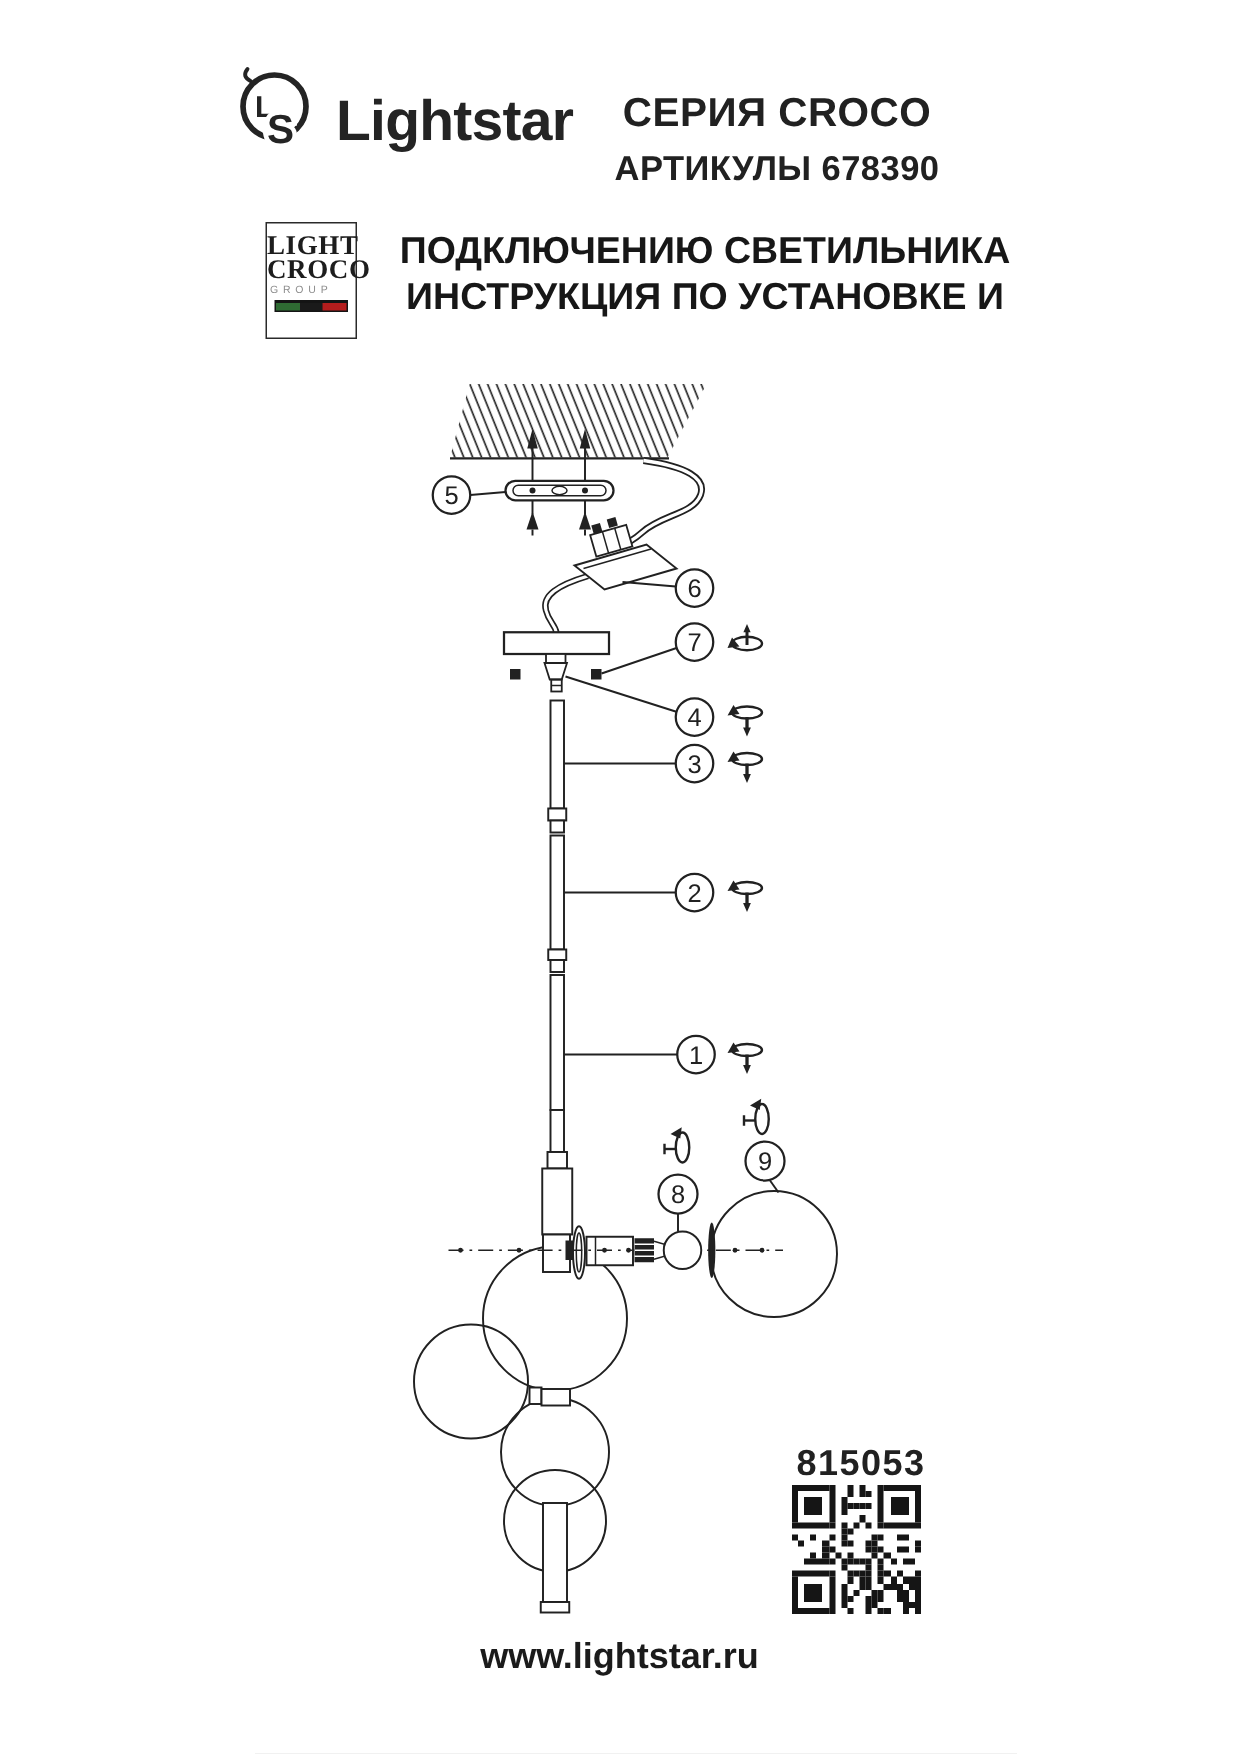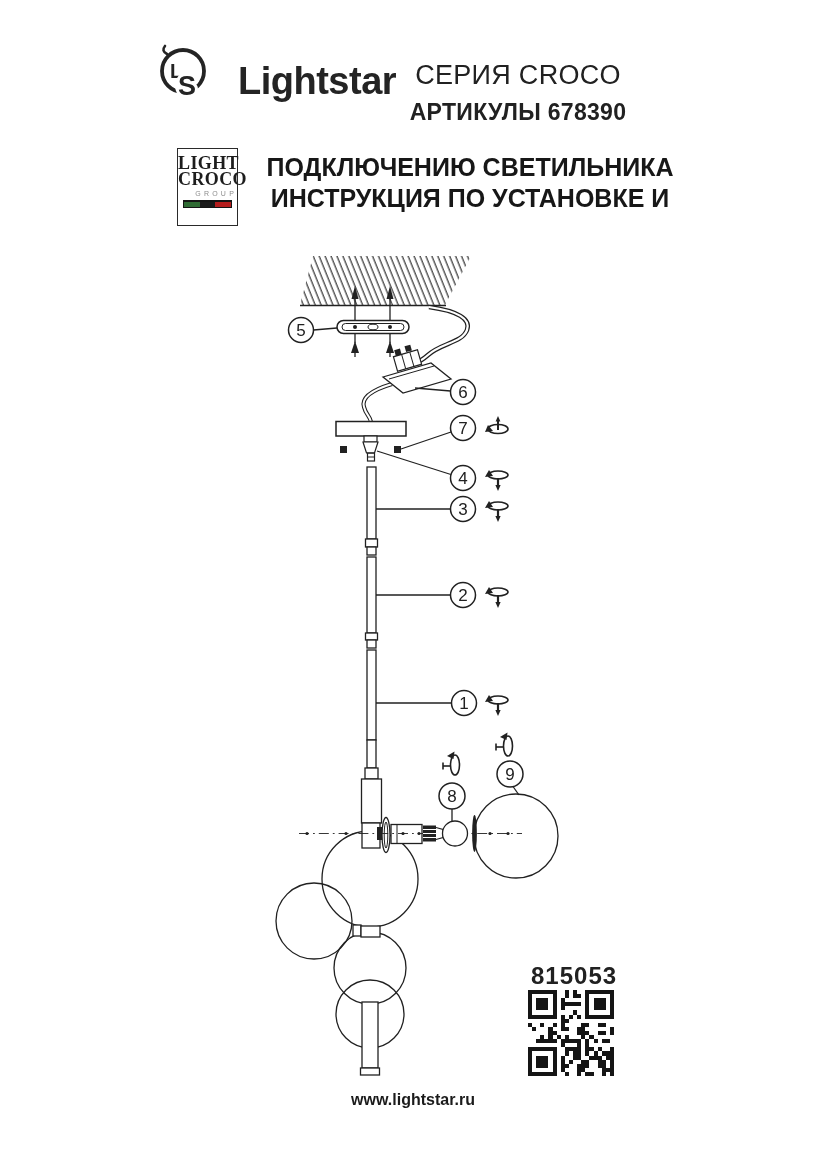--- a/index.html
+++ b/index.html
@@ -1,42 +1,42 @@
 <!DOCTYPE html>
 <html><head>
 <meta charset="utf-8">
 <style>
   html,body{margin:0;padding:0;background:#e8e8e8;}
   .page{position:relative;width:826px;height:1169px;background:#ffffff;margin:0 auto;
         font-family:"Liberation Sans",sans-serif;color:#212121;overflow:hidden;}
 
   
   .brand{position:absolute;left:156px;top:44px;display:flex;align-items:center;height:74px;}
-  .brand-text{margin-left:26px;font-size:38px;font-weight:700;letter-spacing:-0.5px;color:#242424;}
+  .brand-text{margin-left:12px;font-size:38px;font-weight:700;letter-spacing:-0.5px;color:#242424;}
   .titles{position:absolute;left:393px;top:60px;width:250px;text-align:center;}
-  .series{font-size:27px;font-weight:400;letter-spacing:0.3px;}
+  .series{font-size:27px;font-weight:700;letter-spacing:0.3px;}
   .articles{font-size:23px;font-weight:800;margin-top:8px;letter-spacing:0.3px;}
   .group-box{position:absolute;left:177px;top:148px;width:61px;height:78px;border:1.6px solid #2a2a2a;
-             box-sizing:border-box;text-align:right;background:#fff;}
+             box-sizing:border-box;text-align:left;background:#fff;}
   .gl{font-family:"Liberation Serif",serif;font-weight:700;font-size:18px;line-height:0.9;
       letter-spacing:0.4px;color:#1d1d1d;}
   .gl.first{padding-top:6px;}
   .gl3{font-size:7px;letter-spacing:3.2px;color:#8d8d8d;margin:3px 0 0 2px;font-weight:400;}
   .flag{margin:3px 5px 0 5px;height:8px;background:#141414;display:flex;padding:1.3px;box-sizing:border-box;}
   .flag span{flex:1;}
   .instruction{position:absolute;left:240px;top:152px;width:460px;text-align:center;
                font-size:25px;font-weight:800;line-height:1.22;color:#171717;}
 
   
   .article-num{position:absolute;left:531px;top:949px;font-size:24px;font-weight:700;letter-spacing:1px;margin-top:13px;}
   .qr{position:absolute;left:528px;top:990px;width:86px;height:86px;display:grid;
       grid-template-columns:repeat(21,1fr);grid-template-rows:repeat(21,1fr);}
   .qr .qm{background:#151515;}
   .website{position:absolute;left:0;top:1091px;width:826px;text-align:center;
-           font-size:16px;font-weight:700;color:#1b1b1b;}
+           font-size:24px;font-weight:700;color:#1b1b1b;}
 
   .diagram-svg{position:absolute;left:0;top:0;}
   svg text.co{font-family:"Liberation Sans",sans-serif;font-size:17px;fill:#212121;stroke:none;}
   .logo-letter{font-family:"Liberation Sans",sans-serif;font-weight:700;fill:#242424;stroke:none;}
 </style>
 </head>
 <body>
 
 <div class="page">
 

